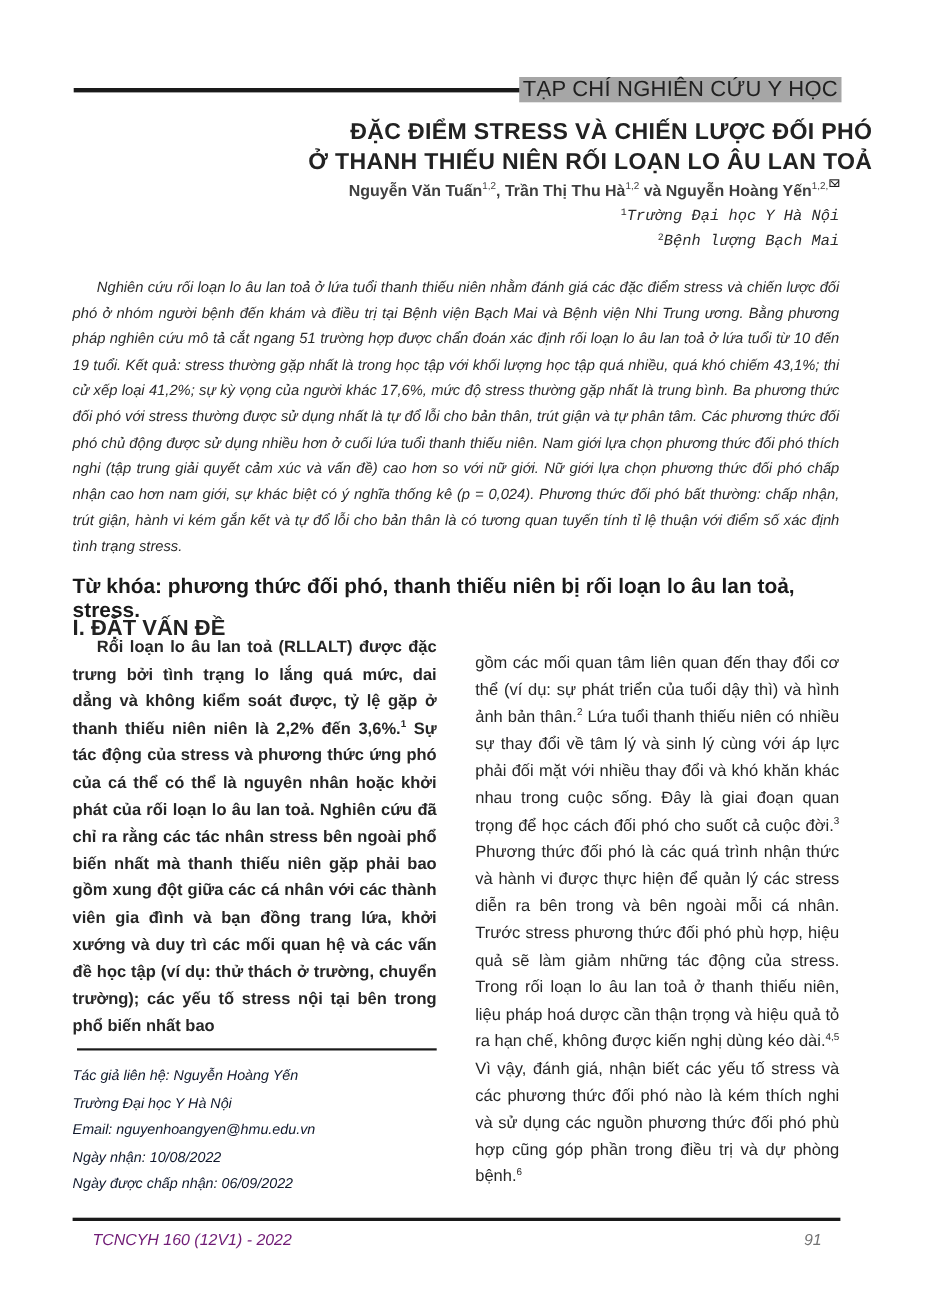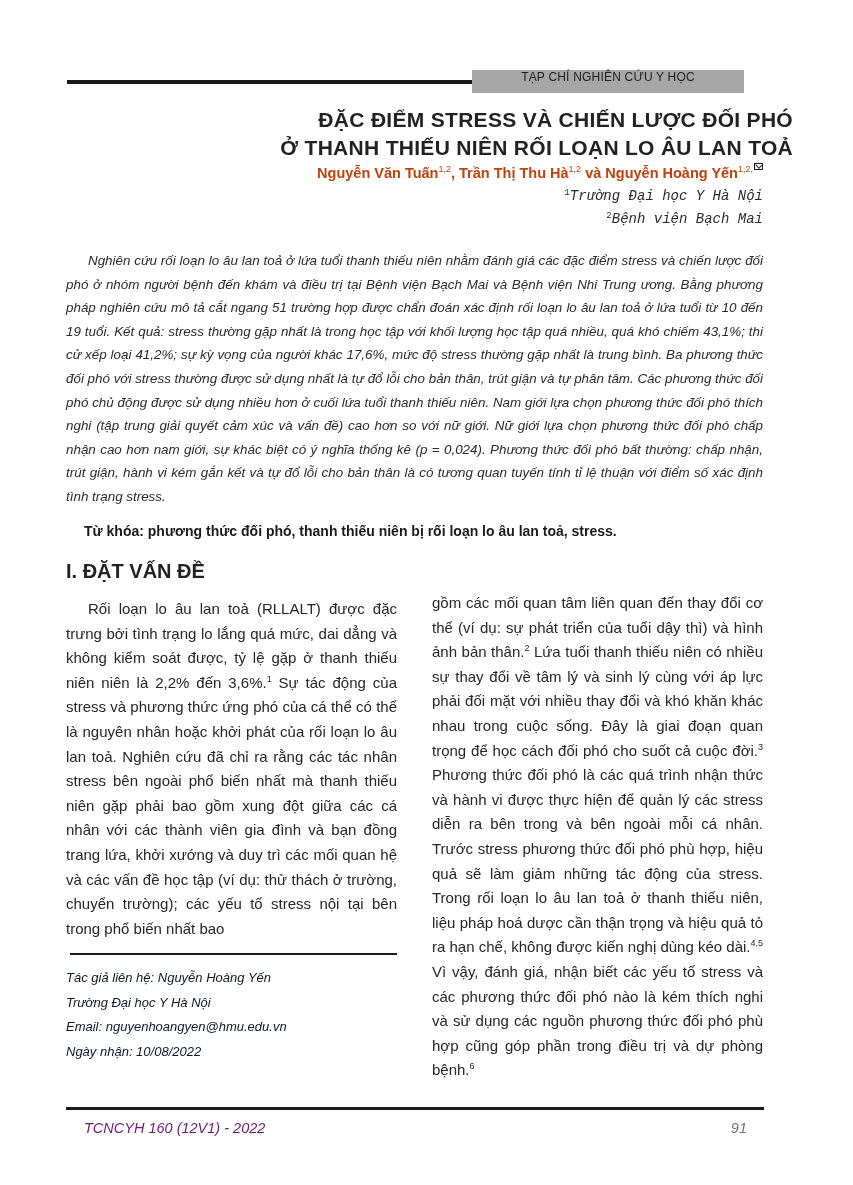--- a/index.html
+++ b/index.html
@@ -4,56 +4,56 @@
   <style>
     html, body { margin: 0; padding: 0; background: #ffffff; }
     body {
       width: 853px; height: 1185px; position: relative; overflow: hidden;
       font-family: "Liberation Sans", sans-serif; color: #1a1a1a;
     }
     .top-rule {
       position: absolute; left: 67px; top: 80px; width: 406px; height: 4px; background: #1a1a1a;
     }
     .journal-banner {
-      position: absolute; left: 472px; top: 70px; width: 272px; height: 23px;
-      background: #a6a6a6; color: #1f1f1f; font-size: 12px; letter-spacing: 0.2px;
+      position: absolute; left: 472px; top: 70px; width: 293px; height: 23px;
+      background: #a6a6a6; color: #1f1f1f; font-size: 20px; letter-spacing: 0.2px;
       display: flex; align-items: flex-start; justify-content: center; font-weight: 400;
     }
     .title {
       position: absolute; left: 60px; width: 733px; top: 106px; text-align: right;
       font-weight: 700; font-size: 21px; line-height: 28px; color: #222; letter-spacing: 0.3px;
     }
     .authors {
       position: absolute; right: 90px; top: 163px; 
-      font-weight: 700; font-size: 14.5px; color: #c2410c; white-space: nowrap;
+      font-weight: 700; font-size: 14.5px; color: #404040; white-space: nowrap;
     }
     .authors sup { font-size: 9px; font-weight: 400; vertical-align: 6px; }
     .affil {
       position: absolute; right: 90px; text-align: left; font-style: italic;
       font-size: 14px; color: #2a2a2a; white-space: nowrap; font-family: Liberation Mono, monospace;
     }
     .affil sup { font-size: 9px; vertical-align: 5px; font-style: normal; }
     .affil-1 { top: 188px; }
     .affil-2 { top: 211px; }
     .abstract {
       position: absolute; left: 66px; width: 697px; top: 249px;
       font-style: italic; font-size: 13.4px; line-height: 23.6px; color: #2a2a2a;
       text-align: justify; text-indent: 22px; margin: 0;
     }
     .keywords {
-      position: absolute; left: 84px; width: 697px; top: 523px;
-      font-weight: 700; font-size: 14px; color: #1a1a1a; margin: 0;
+      position: absolute; left: 66px; width: 697px; top: 523px;
+      font-weight: 700; font-size: 19px; color: #1a1a1a; margin: 0;
     }
     .section-heading {
       position: absolute; left: 66px; top: 560px; font-weight: 700; font-size: 20px; color: #222; margin: 0;
     }
     .col {
       position: absolute; font-size: 15px; line-height: 24.6px; color: #262626; text-align: justify; margin: 0;
     }
-    .col-left { left: 66px; width: 331px; top: 597px; text-indent: 22px; }
+    .col-left { left: 66px; width: 331px; top: 577px; text-indent: 22px; font-weight: bold; }
     .col-right { left: 432px; width: 331px; top: 591px; }
     .col sup { font-size: 9px; vertical-align: 6px; line-height: 0; }
     .footnote-rule {
       position: absolute; left: 70px; top: 953px; width: 327px; height: 2px; background: #1a1a1a;
     }
     .contact {
       position: absolute; left: 66px; top: 966px; font-style: italic; font-size: 13px;
       line-height: 24.6px; color: #0f172a;
     }
     .contact div { white-space: nowrap; }
@@ -90,21 +90,21 @@
 </div>
 
 <div class="authors">
   <span>Nguyễn Văn Tuấn</span><sup>1,2</sup><span>, </span><span>Trần Thị Thu Hà</span><sup>1,2</sup><span> và </span><span>Nguyễn Hoàng Yến</span><sup>1,2,</sup><span class="mail-icon"></span>
 </div>
 
 <div class="affil affil-1">
   <sup>1</sup><span>Trường Đại học Y Hà Nội</span>
 </div>
 <div class="affil affil-2">
-  <sup>2</sup><span>Bệnh viện Bạch Mai</span>
+  <sup>2</sup><span>Bệnh lượng Bạch Mai</span>
 </div>
 
 <p class="abstract">Nghiên cứu rối loạn lo âu lan toả ở lứa tuổi thanh thiếu niên nhằm đánh giá các đặc điểm stress và chiến lược đối phó ở nhóm người bệnh đến khám và điều trị tại Bệnh viện Bạch Mai và Bệnh viện Nhi Trung ương. Bằng phương pháp nghiên cứu mô tả cắt ngang 51 trường hợp được chẩn đoán xác định rối loạn lo âu lan toả ở lứa tuổi từ 10 đến 19 tuổi. Kết quả: stress thường gặp nhất là trong học tập với khối lượng học tập quá nhiều, quá khó chiếm 43,1%; thi cử xếp loại 41,2%; sự kỳ vọng của người khác 17,6%, mức độ stress thường gặp nhất là trung bình. Ba phương thức đối phó với stress thường được sử dụng nhất là tự đổ lỗi cho bản thân, trút giận và tự phân tâm. Các phương thức đối phó chủ động được sử dụng nhiều hơn ở cuối lứa tuổi thanh thiếu niên. Nam giới lựa chọn phương thức đối phó thích nghi (tập trung giải quyết cảm xúc và vấn đề) cao hơn so với nữ giới. Nữ giới lựa chọn phương thức đối phó chấp nhận cao hơn nam giới, sự khác biệt có ý nghĩa thống kê (p = 0,024). Phương thức đối phó bất thường: chấp nhận, trút giận, hành vi kém gắn kết và tự đổ lỗi cho bản thân là có tương quan tuyến tính tỉ lệ thuận với điểm số xác định tình trạng stress.</p>
 
 <p class="keywords">Từ khóa: phương thức đối phó, thanh thiếu niên bị rối loạn lo âu lan toả, stress.</p>
 
 <h2 class="section-heading">I. ĐẶT VẤN ĐỀ</h2>
 
 <p class="col col-left">
   <span>Rối loạn lo âu lan toả (RLLALT) được đặc trưng bởi tình trạng lo lắng quá mức, dai dẳng và không kiểm soát được, tỷ lệ gặp ở thanh thiếu niên niên là 2,2% đến 3,6%.</span><sup>1</sup><span> Sự tác động của stress và phương thức ứng phó của cá thể có thể là nguyên nhân hoặc khởi phát của rối loạn lo âu lan toả. Nghiên cứu đã chỉ ra rằng các tác nhân stress bên ngoài phổ biến nhất mà thanh thiếu niên gặp phải bao gồm xung đột giữa các cá nhân với các thành viên gia đình và bạn đồng trang lứa, khởi xướng và duy trì các mối quan hệ và các vấn đề học tập (ví dụ: thử thách ở trường, chuyển trường); các yếu tố stress nội tại bên trong phổ biến nhất bao</span>
@@ -114,17 +114,18 @@
   <span>gồm các mối quan tâm liên quan đến thay đổi cơ thể (ví dụ: sự phát triển của tuổi dậy thì) và hình ảnh bản thân.</span><sup>2</sup><span> Lứa tuổi thanh thiếu niên có nhiều sự thay đổi về tâm lý và sinh lý cùng với áp lực phải đối mặt với nhiều thay đổi và khó khăn khác nhau trong cuộc sống. Đây là giai đoạn quan trọng để học cách đối phó cho suốt cả cuộc đời.</span><sup>3</sup><span> Phương thức đối phó là các quá trình nhận thức và hành vi được thực hiện để quản lý các stress diễn ra bên trong và bên ngoài mỗi cá nhân. Trước stress phương thức đối phó phù hợp, hiệu quả sẽ làm giảm những tác động của stress. Trong rối loạn lo âu lan toả ở thanh thiếu niên, liệu pháp hoá dược cần thận trọng và hiệu quả tỏ ra hạn chế, không được kiến nghị dùng kéo dài.</span><sup>4,5</sup><span> Vì vậy, đánh giá, nhận biết các yếu tố stress và các phương thức đối phó nào là kém thích nghi và sử dụng các nguồn phương thức đối phó phù hợp cũng góp phần trong điều trị và dự phòng bệnh.</span><sup>6</sup>
 </p>
 
 <div class="footnote-rule"></div>
 
 <div class="contact">
   <div>Tác giả liên hệ: Nguyễn Hoàng Yến</div>
   <div>Trường Đại học Y Hà Nội</div>
   <div>Email: nguyenhoangyen@hmu.edu.vn</div>
   <div>Ngày nhận: 10/08/2022</div>
+  <div>Ngày được chấp nhận: 06/09/2022</div>
 </div>
 
 <div class="bottom-rule"></div>
 <div class="footer-left">TCNCYH 160 (12V1) - 2022</div>
 <div class="footer-right">91</div>
 
 </body></html>

